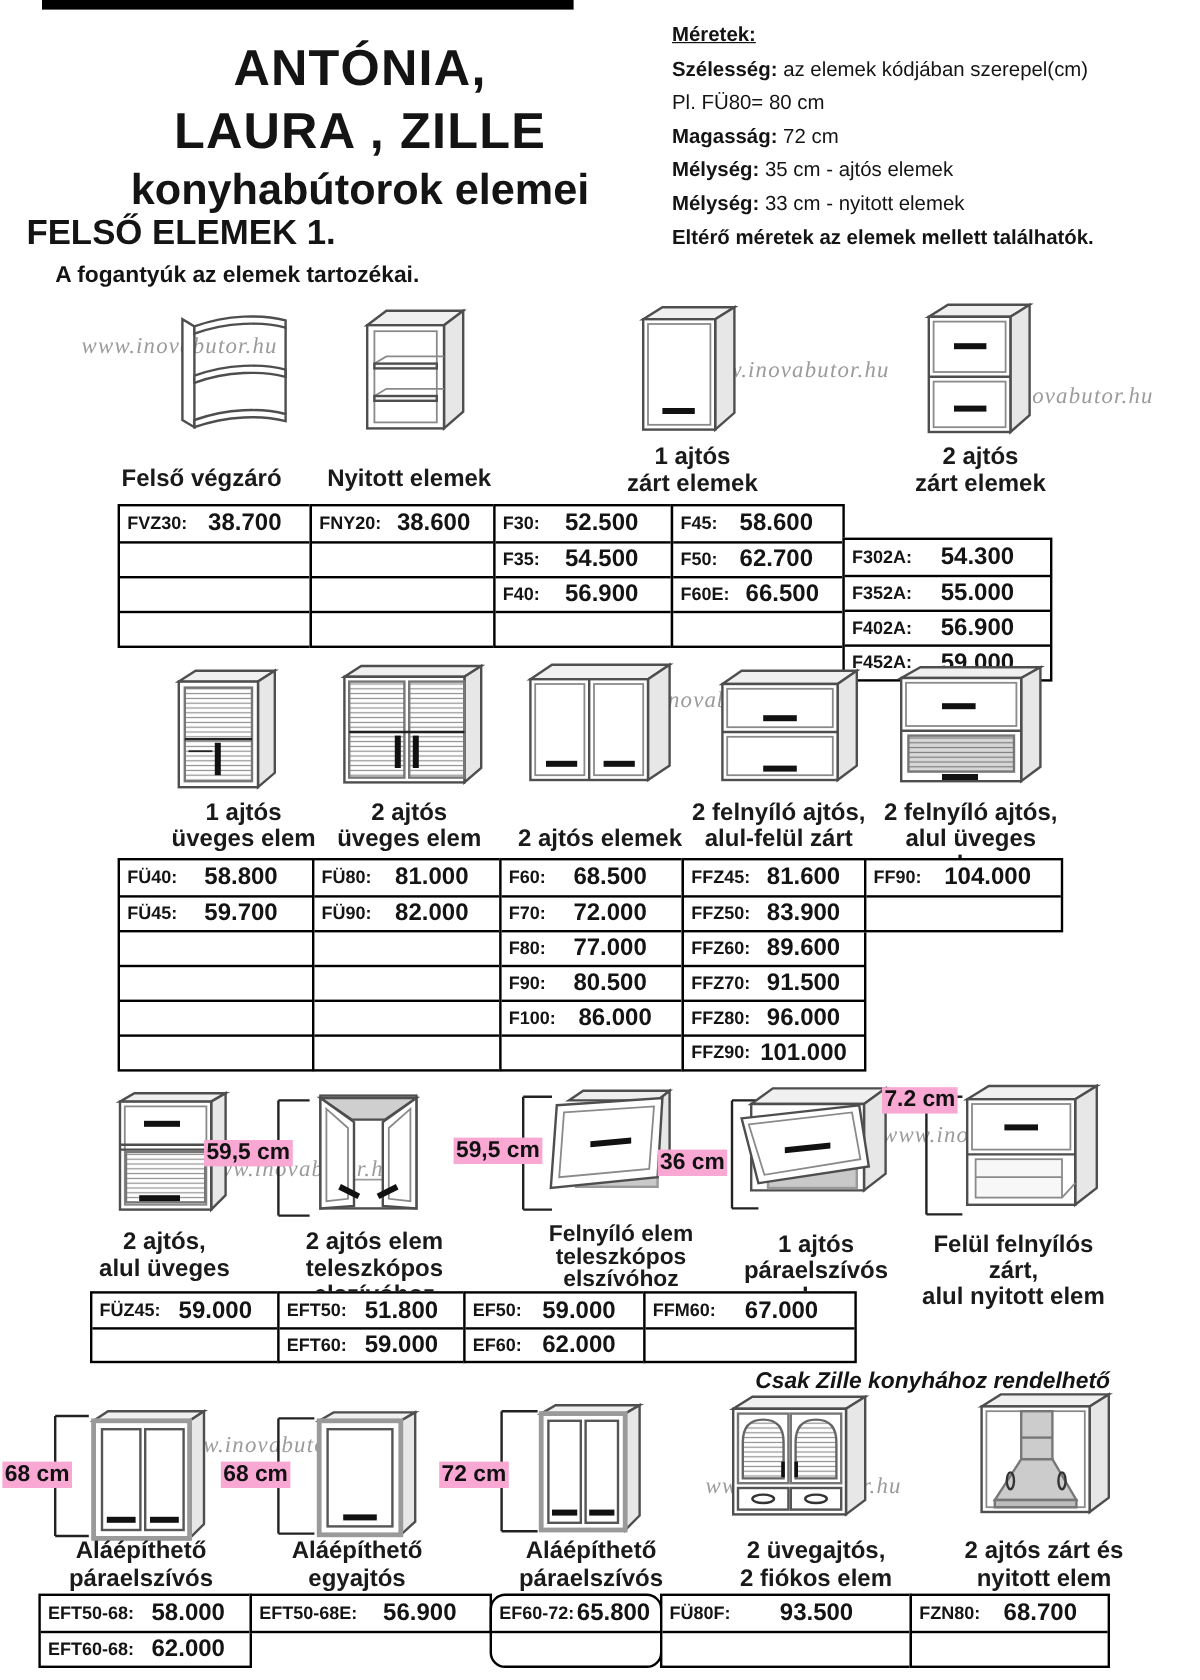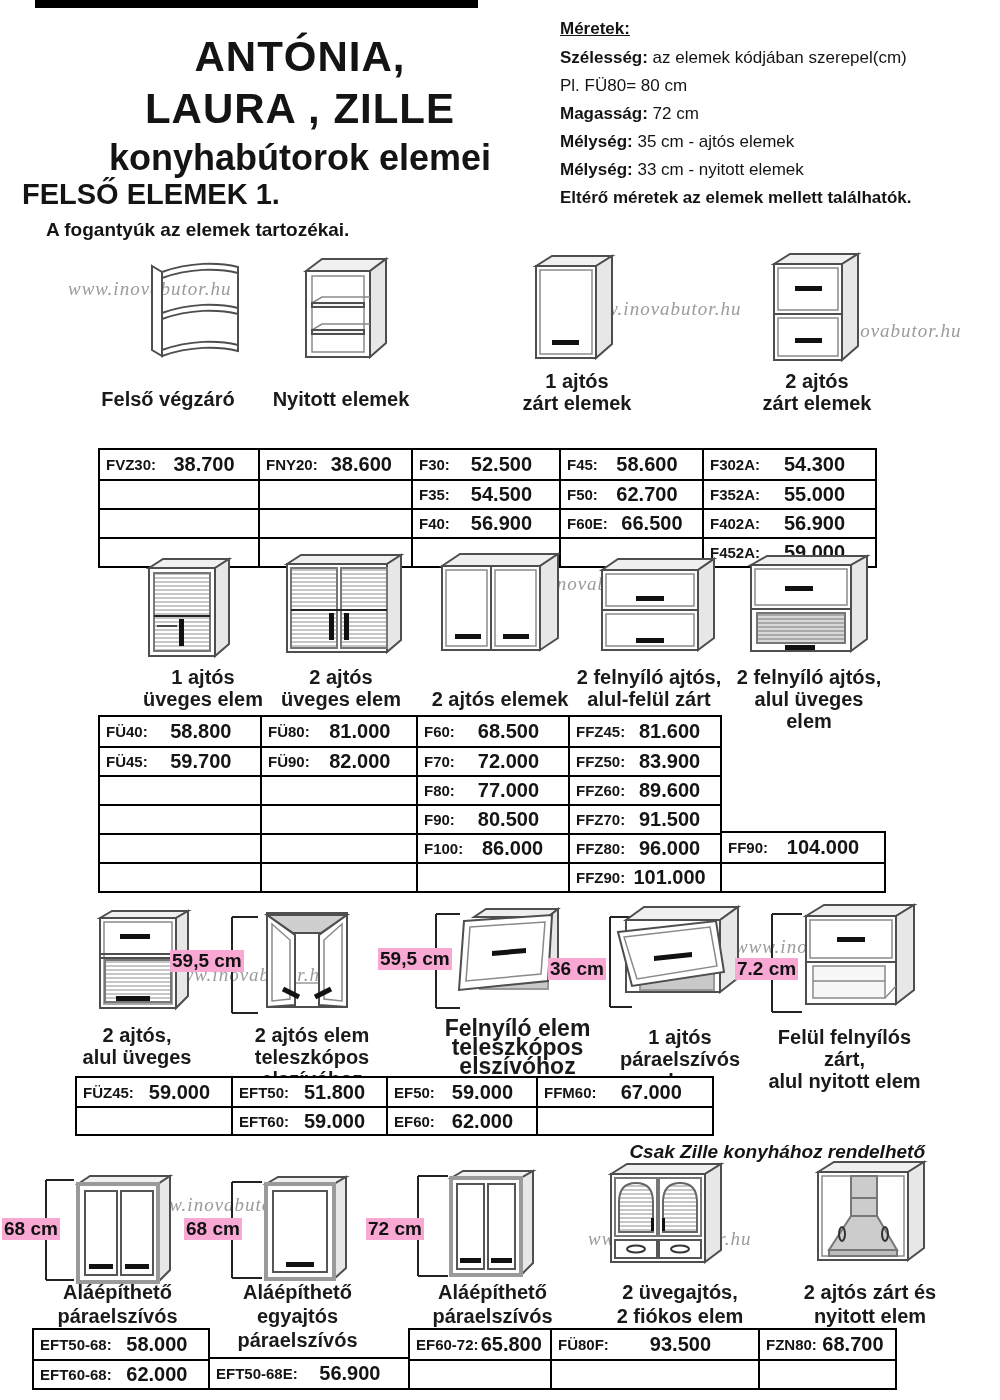--- a/index.html
+++ b/index.html
@@ -15,28 +15,28 @@
   .sechead{position:absolute;left:22px;top:178px;font-size:29px;font-weight:700}
   .subhead{position:absolute;left:46px;top:219px;font-size:19px;font-weight:700}
   
   .mer{position:absolute;left:560px;top:20px;width:430px;font-size:17px;line-height:18px}
   .mer .mhead{font-weight:700;text-decoration:underline;margin-bottom:11px}
   .mer .mrow{margin-bottom:10px}
   .mer .mrow b{font-weight:700}
   
   .dlabel{position:absolute;font-weight:700;font-size:20px;line-height:22px;text-align:center;
           white-space:pre-line;color:#1a1a1a}
-  .dlabel.small{font-size:23px;line-height:19px}
+  .dlabel.small{font-size:19px;line-height:19px}
   
   .wm{position:absolute;font-family:"Liberation Serif",serif;font-style:italic;font-size:19px;
       color:#9b9b9b;white-space:nowrap;letter-spacing:1px}
   
   .dimlab{position:absolute;font-weight:700;font-size:19px;color:#111;background:#f9a8d4;padding:0 2px;white-space:nowrap}
   
-  .ptable{position:absolute;display:flex;align-items:flex-end}
+  .ptable{position:absolute;display:flex;align-items:flex-start}
   .pcol{border:2px solid #000;margin-left:-2px;background:#fff}
   .pcol:first-child{margin-left:0}
   .cell{display:flex;align-items:center;border-top:2px solid #000;padding:0 6px;overflow:hidden}
   .cell:first-child{border-top:0}
   .rh29 .cell{height:29px}
   .rh28 .cell{height:28px}
   .code{font-weight:700;font-size:15px;white-space:nowrap}
   .price{font-weight:700;font-size:20px;flex:1;text-align:center;white-space:nowrap}
   .zille{position:absolute;left:595px;top:1141px;width:330px;font-size:19px;font-weight:700;
          font-style:italic;text-align:right}
@@ -487,21 +487,21 @@
       <rect x="28" y="58" width="74" height="30" fill="#c9c9c9" stroke="#999"></rect>
       <path d="M6 30 L104 19 L112 70 L20 84 Z" fill="#fff"></path>
       <path d="M12 35 L98 25 L105 64 L25 77 Z" stroke="#8a8a8a" stroke-width="1.5"></path>
       <path d="M42 54 L80 50 L80 55 L42 59 Z" fill="#111" stroke="none"></path>
     </g>
   </svg>
 
   <svg class="draw" style="left:764px;top:912px" width="38" height="102" viewBox="0 0 38 102">
     <path d="M8 2 H38 M8 100 H38 M8 2 V100" stroke="#222" stroke-width="2" fill="none"></path>
   </svg>
-  <div class="dimlab" style="left:735px;top:958px">7.2 cm</div>
+  <div class="dimlab" style="left:735px;top:906px">7.2 cm</div>
 
   <svg class="draw" style="left:800px;top:902px" width="120" height="115" viewBox="0 0 120 115">
     <g stroke="#4e4e4e" stroke-width="2" fill="none">
       <path d="M6 14 L24 3 L114 3 L96 14 Z" fill="#f0f0f0"></path>
       <path d="M96 14 L114 3 L114 88 L96 102 Z" fill="#e7e7e7"></path>
       <rect x="6" y="14" width="90" height="88" fill="#fff"></rect>
       <rect x="10" y="18" width="82" height="38" stroke="#8a8a8a" stroke-width="1.5"></rect>
       <rect x="37" y="35" width="28" height="5" fill="#111" stroke="none"></rect>
       <path d="M6 60 L96 60"></path>
       <rect x="13" y="64" width="72" height="32" stroke="#8a8a8a" stroke-width="1.5" fill="#f7f7f7"></rect>
@@ -672,41 +672,41 @@
           <span class="code">EFT60-68:</span>
           <span class="price">62.000</span>
         </div>
       </div>
       <div class="pcol" style="width: 202px;">
         <div class="cell">
           <span class="code">EFT50-68E:</span>
           <span class="price">56.900</span>
         </div>
       </div>
-      <div class="pcol" style="width: 144px;">
+      <div class="pcol" style="width: 144px; border-radius: 13px;">
         <div class="cell">
           <span class="code">EF60-72:</span>
           <span class="price">65.800</span>
         </div>
         <div class="cell">
           <span class="code"></span>
           <span class="price"></span>
         </div>
       </div>
       <div class="pcol" style="width: 210px;">
         <div class="cell">
           <span class="code">FÜ80F:</span>
           <span class="price">93.500</span>
         </div>
         <div class="cell">
           <span class="code"></span>
           <span class="price"></span>
         </div>
       </div>
-      <div class="pcol" style="width: 139px;">
+      <div class="pcol" style="width: 167px;">
         <div class="cell">
           <span class="code">FZN80:</span>
           <span class="price">68.700</span>
         </div>
         <div class="cell">
           <span class="code"></span>
           <span class="price"></span>
         </div>
       </div>
     </div>

